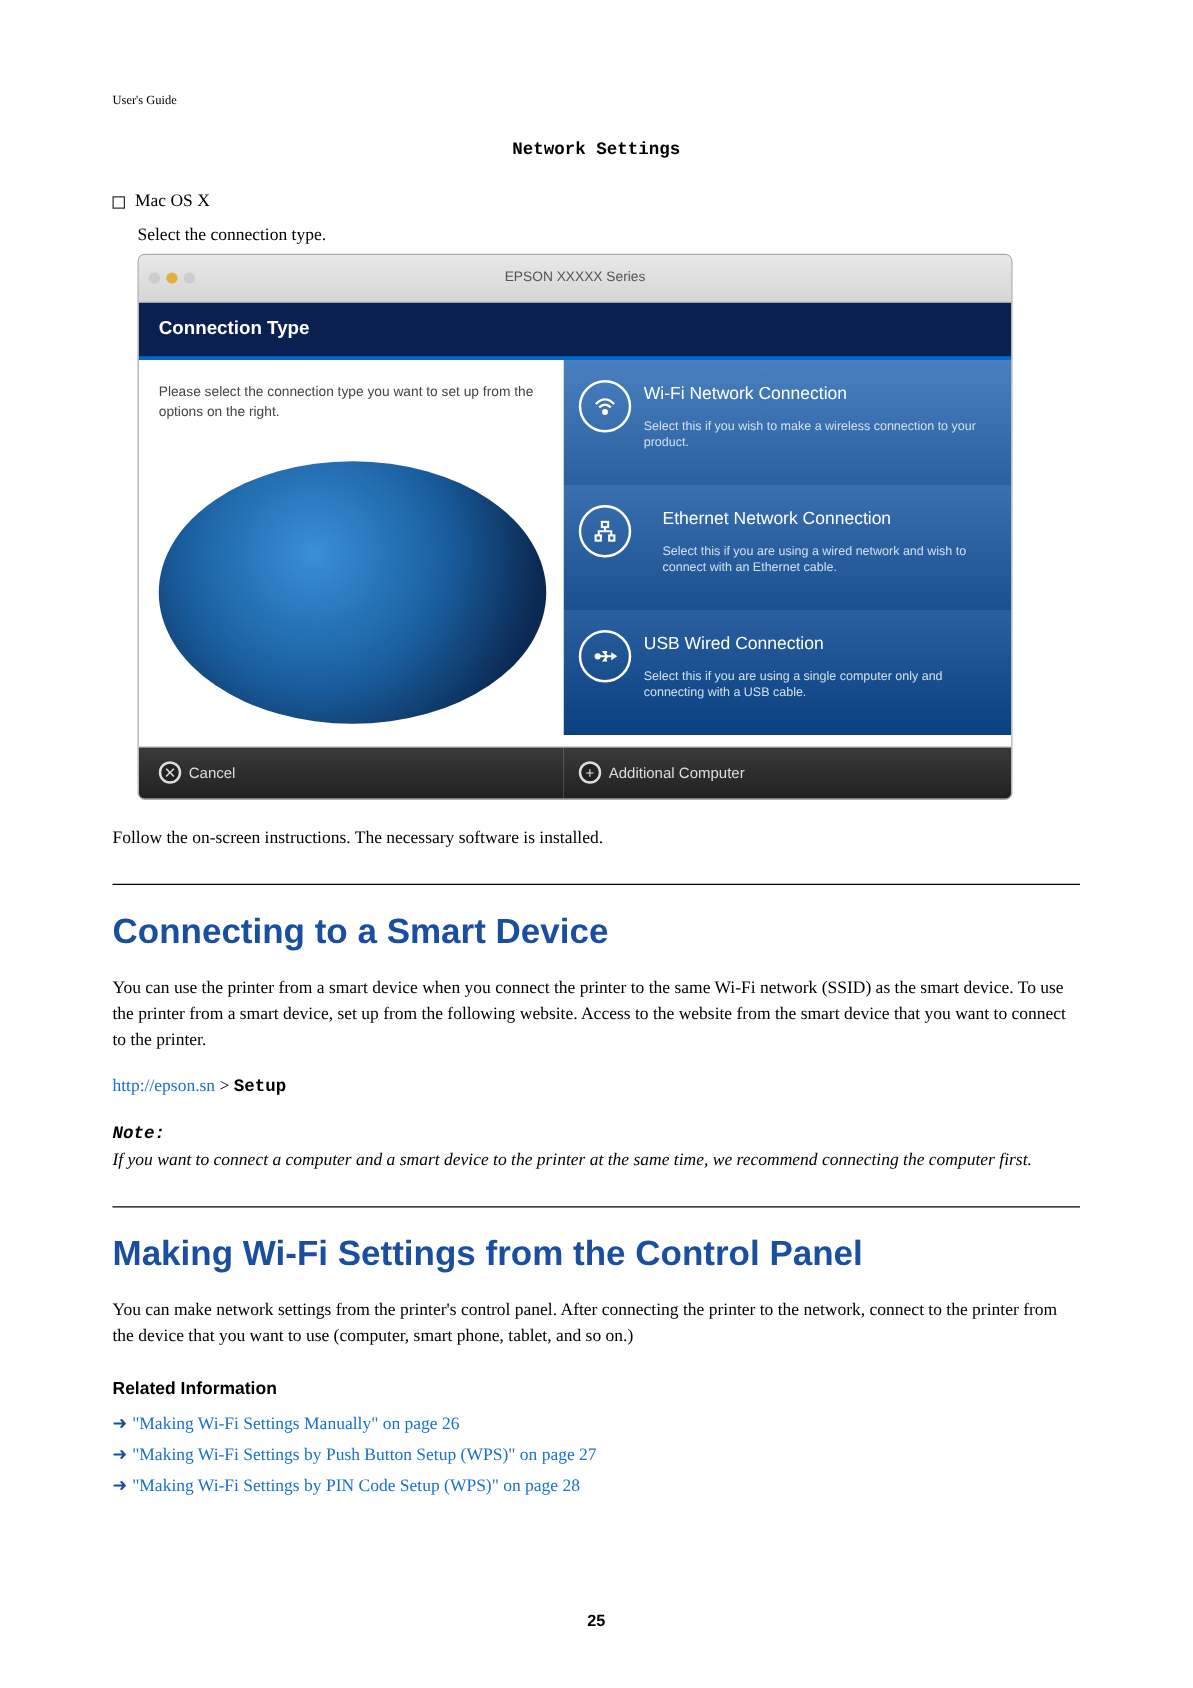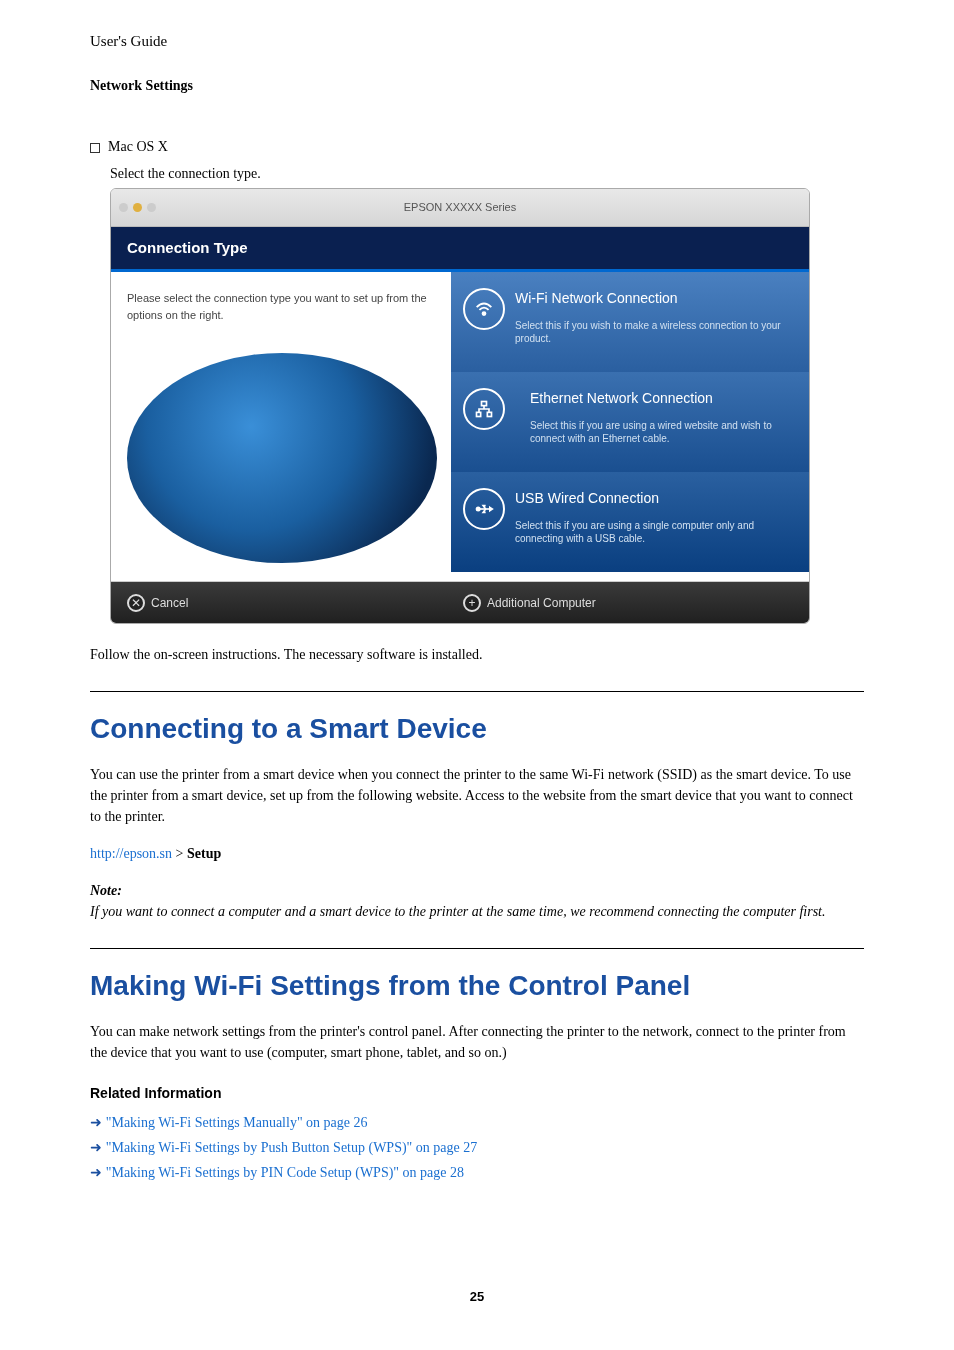--- a/index.html
+++ b/index.html
@@ -8,29 +8,30 @@
     width: 954px;
     height: 1350px;
     background: #fff;
     color: #000;
     position: relative;
     padding: 30px 90px 30px 90px;
     font-size: 14px;
     line-height: 1.5;
   }
   .header-left {
-    font-size: 15px;
+    font-size: 10px;
     margin-bottom: 22px;
+    margin-top: 43px;
   }
   .section-title-center {
-    text-align: left;
-    font-family: Liberation Serif, serif;
+    text-align: center;
+    font-family: Liberation Mono, monospace;
     font-weight: bold;
     font-size: 14px;
-    margin-bottom: 40px;
+    margin-bottom: 20px;
   }
   .bullet-row {
     display: flex;
     align-items: baseline;
     margin-bottom: 6px;
   }
   .bullet-box {
     width: 10px;
     height: 10px;
     border: 1px solid #333;
@@ -167,21 +168,21 @@
     font-family: Arial, Helvetica, sans-serif;
     font-weight: 800;
     font-size: 28px;
     color: #1a4fa0;
     border-top: 1px solid #000;
     padding-top: 16px;
     margin-top: 26px;
     margin-bottom: 14px;
   }
   .link { color: #1a6fd0; }
-  .bold { font-weight: bold; }
+  .bold { font-weight: bold; font-family: Liberation Mono, monospace; }
   .italic { font-style: italic; }
   .related-title {
     font-family: Arial, Helvetica, sans-serif;
     font-weight: bold;
     font-size: 14px;
     margin-top: 20px;
     margin-bottom: 8px;
   }
   .rel-item {
     display: flex;
@@ -249,21 +250,21 @@
         <div class="ss-icon">
           <svg width="20" height="20" viewBox="0 0 24 24" fill="none" stroke="#fff" stroke-width="2">
               <rect x="9" y="3" width="6" height="5"></rect>
               <rect x="3" y="16" width="5" height="5"></rect>
               <rect x="16" y="16" width="5" height="5"></rect>
               <path d="M12 8 v4 M12 12 h-6 v4 M12 12 h6 v4"></path>
             </svg>
         </div>
         <div class="ss-opt-text">
           <div class="t1">Ethernet Network Connection</div>
-          <div class="t2">Select this if you are using a wired website and wish to connect with an Ethernet cable.</div>
+          <div class="t2">Select this if you are using a wired network and wish to connect with an Ethernet cable.</div>
         </div>
       </div>
       <div class="ss-option usb">
         <div class="ss-icon">
           <svg width="20" height="20" viewBox="0 0 24 24" fill="none" stroke="#fff" stroke-width="2">
               <circle cx="5" cy="12" r="2" fill="#fff"></circle>
               <path d="M7 12 h12"></path>
               <path d="M14 12 l-3 -4 h3"></path>
               <path d="M14 12 l-3 4 h3"></path>
               <path d="M19 10 l3 2 l-3 2 z" fill="#fff"></path>

